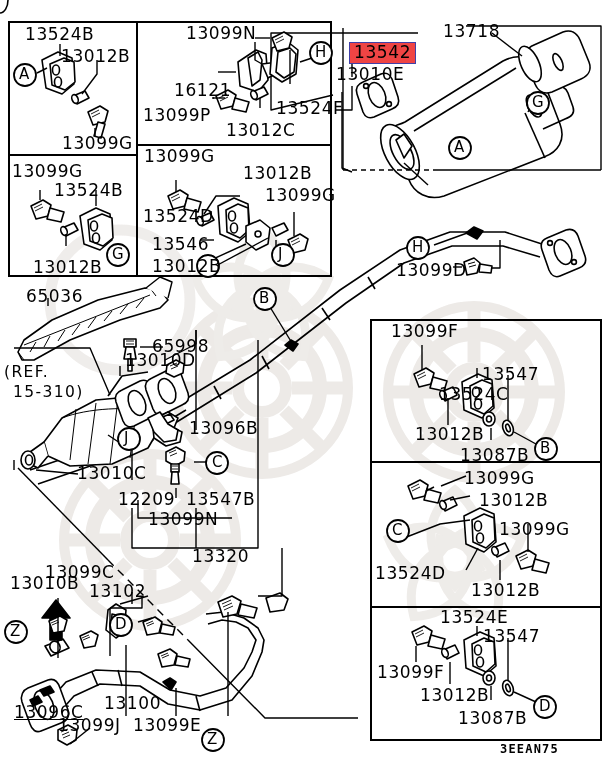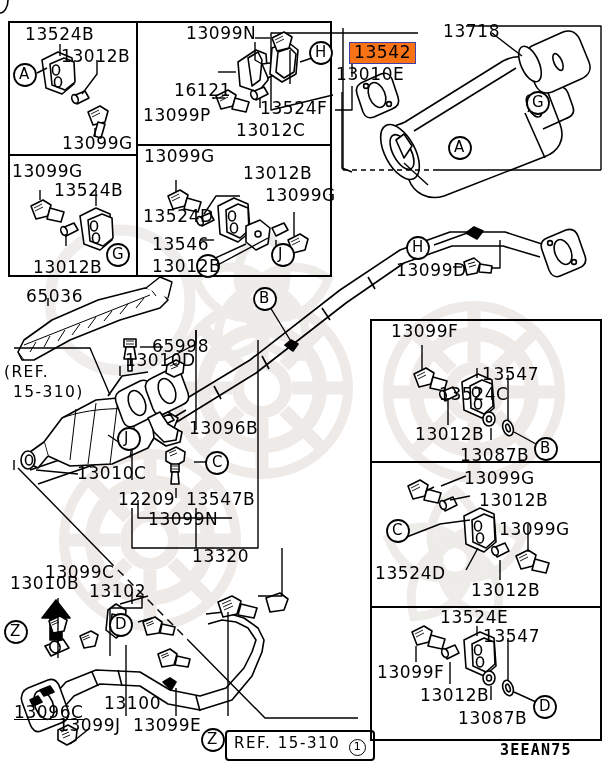--- a/index.html
+++ b/index.html
@@ -3,23 +3,23 @@
 <meta charset="utf-8">
 <style>
   html,body{margin:0;padding:0;background:#ffffff;}
   body{width:609px;height:768px;position:relative;overflow:hidden;
        font-family:"DejaVu Sans","Liberation Sans",sans-serif;color:#000;}
   #stage{position:absolute;left:0;top:0;width:609px;height:768px;}
   svg#art{position:absolute;left:0;top:0;width:609px;height:768px;}
   .lbl{position:absolute;white-space:nowrap;font-size:17px;letter-spacing:0.6px;
        font-family:"DejaVu Sans","Liberation Sans",sans-serif;line-height:1;}
   .lbl.ref{font-size:15.5px;letter-spacing:1.4px;}
-  .lbl.code{font-size:15px;font-weight:bold;letter-spacing:1.2px;
+  .lbl.code{font-size:12px;font-weight:bold;letter-spacing:1.2px;
             font-family:"DejaVu Sans Mono","Liberation Mono",monospace;}
-  .hl{background:#f97316;border:1px solid #4040a8;padding:1px 4px 2px 4px;
+  .hl{background:#ef4444;border:1px solid #4040a8;padding:1px 4px 2px 4px;
       box-sizing:border-box;}
   .refbox{position:absolute;border:2px solid #000;border-radius:4px;
           padding:2px 7px 3px 7px;font-size:15px;letter-spacing:1.6px;
           font-family:"DejaVu Sans","Liberation Sans",sans-serif;white-space:nowrap;}
 </style>
 </head>
 <body>
 
 <div id="stage">
 
@@ -619,22 +619,22 @@
   <div class="lbl" style="left:61px;top:48px;">13012B</div>
   <div class="lbl" style="left:62px;top:135px;">13099G</div>
 
   <div class="lbl" style="left:12px;top:163px;">13099G</div>
   <div class="lbl" style="left:54px;top:182px;">13524B</div>
   <div class="lbl" style="left:33px;top:259px;">13012B</div>
 
   <div class="lbl" style="left:186px;top:25px;">13099N</div>
   <div class="lbl" style="left:174px;top:82px;">16121</div>
   <div class="lbl" style="left:143px;top:107px;">13099P</div>
-  <div class="lbl" style="left:260px;top:100px;">13524F</div>
-  <div class="lbl" style="left:236px;top:122px;">13012C</div>
+  <div class="lbl" style="left:276px;top:100px;">13524F</div>
+  <div class="lbl" style="left:226px;top:122px;">13012C</div>
 
   <div class="lbl" style="left:144px;top:148px;">13099G</div>
   <div class="lbl" style="left:243px;top:165px;">13012B</div>
   <div class="lbl" style="left:265px;top:187px;">13099G</div>
   <div class="lbl" style="left:143px;top:208px;">13524D</div>
   <div class="lbl" style="left:152px;top:236px;">13546</div>
   <div class="lbl" style="left:152px;top:258px;">13012B</div>
 
   <div class="lbl" style="left:443px;top:23px;">13718</div>
   <div class="lbl hl" style="left:349px;top:42px;">13542</div>
@@ -675,22 +675,16 @@
   <div class="lbl" style="left:499px;top:521px;">13099G</div>
   <div class="lbl" style="left:375px;top:565px;">13524D</div>
   <div class="lbl" style="left:471px;top:582px;">13012B</div>
 
   <div class="lbl" style="left:440px;top:609px;">13524E</div>
   <div class="lbl" style="left:483px;top:628px;">13547</div>
   <div class="lbl" style="left:377px;top:664px;">13099F</div>
   <div class="lbl" style="left:420px;top:687px;">13012B</div>
   <div class="lbl" style="left:458px;top:710px;">13087B</div>
 
-  <div class="refbox" style="left:225px;top:730px;">
-    <span>REF. 15-310</span>
-    <span style="display:inline-block;border:1.6px solid #000;border-radius:50%;
-                 width:15px;height:15px;line-height:13px;text-align:center;
-                 font-size:11px;letter-spacing:0;vertical-align:-2px;margin-left:2px;">1</span>
-  </div>
 
   <div class="lbl code" style="left:500px;top:743px;">3EEAN75</div>
 
 </div>
 
 </body></html>

